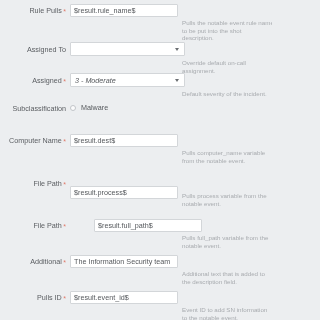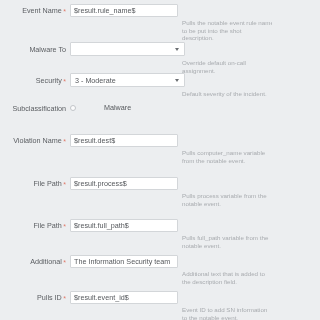--- a/index.html
+++ b/index.html
@@ -64,20 +64,21 @@
     display: block;
   }
   .select-box {
     position: relative;
     width: 115px;
     height: 14px;
     box-sizing: border-box;
     background: #ffffff;
     border: 1px solid #d3d6d9;
     border-radius: 1px;
+    font-style: italic;
   }
   .select-value {
     position: absolute;
     left: 4px;
     top: 2px;
     font-size: 7.2px;
     line-height: 10px;
     color: #55585c;
     white-space: nowrap;
   }
@@ -102,21 +103,20 @@
   }
   .radio-group {
     position: absolute;
     left: 70px;
   }
   .radio-item {
     position: relative;
     height: 13px;
     display: flex;
     align-items: center;
-    gap: 23px;
   }
   .radio-mark {
     width: 6px;
     height: 6px;
     border-radius: 50%;
     border: 1px solid #c2c5c9;
     background: #fbfbfc;
     box-sizing: border-box;
     flex: 0 0 auto;
   }
@@ -127,78 +127,78 @@
     margin-left: 5px;
     white-space: nowrap;
   }
 </style>
 </head>
 <body>
 
 <div class="form">
 
   <div class="row" style="top:4px;">
-    <div class="label" style="top:2px;"><span>Event Name</span><span class="req">*</span></div>
+    <div class="label" style="top:2px;"><span>Rule Pulls</span><span class="req">*</span></div>
     <div class="control" style="top:0px;">
       <input class="text-input" type="text" value="$result.rule_name$" style="">
     </div>
     <div class="hint" style="top:15px;">Pulls the notable event rule name to be put into the shot description.</div>
   </div>
 
   <div class="row" style="top:42px;">
-    <div class="label" style="top:3px;"><span>Malware To</span></div>
+    <div class="label" style="top:3px;"><span>Assigned To</span></div>
     <div class="control" style="top:0px;">
       <div class="select-box">
         <span class="select-value"></span>
         <span class="caret"></span>
       </div>
     </div>
     <div class="hint" style="top:17px;">Override default on-call assignment.</div>
   </div>
 
   <div class="row" style="top:73px;">
-    <div class="label" style="top:3px;"><span>Security</span><span class="req">*</span></div>
+    <div class="label" style="top:3px;"><span>Assigned</span><span class="req">*</span></div>
     <div class="control" style="top:0px;">
       <div class="select-box">
         <span class="select-value">3 - Moderate</span>
         <span class="caret"></span>
       </div>
     </div>
     <div class="hint" style="top:17px;">Default severity of the incident.</div>
   </div>
 
   <div class="row" style="top:103px;">
     <div class="label" style="top:1px;"><span>Subclassification</span></div>
     <div class="radio-group" style="top:-2px;">
       <div class="radio-item">
         <span class="radio-mark"></span>
         <span class="radio-label">Malware</span>
       </div>
     </div>
   </div>
 
   <div class="row" style="top:134px;">
-    <div class="label" style="top:2px;"><span>Violation Name</span><span class="req">*</span></div>
+    <div class="label" style="top:2px;"><span>Computer Name</span><span class="req">*</span></div>
     <div class="control" style="top:0px;">
       <input class="text-input" type="text" value="$result.dest$" style="">
     </div>
     <div class="hint" style="top:15px;">Pulls computer_name variable from the notable event.</div>
   </div>
 
   <div class="row" style="top:177px;">
     <div class="label" style="top:2px;"><span>File Path</span><span class="req">*</span></div>
-    <div class="control" style="top:0px;">
+    <div class="control" style="top:9px;">
       <input class="text-input" type="text" value="$result.process$" style="">
     </div>
     <div class="hint" style="top:15px;">Pulls process variable from the notable event.</div>
   </div>
 
   <div class="row" style="top:219px;">
     <div class="label" style="top:2px;"><span>File Path</span><span class="req">*</span></div>
-    <div class="control" style="top:0px;">
+    <div class="control" style="top:0px;margin-left:24px;">
       <input class="text-input" type="text" value="$result.full_path$" style="">
     </div>
     <div class="hint" style="top:15px;">Pulls full_path variable from the notable event.</div>
   </div>
 
   <div class="row" style="top:255px;">
     <div class="label" style="top:2px;"><span>Additional</span><span class="req">*</span></div>
     <div class="control" style="top:0px;">
       <input class="text-input" type="text" value="The Information Security team" style="">
     </div>

